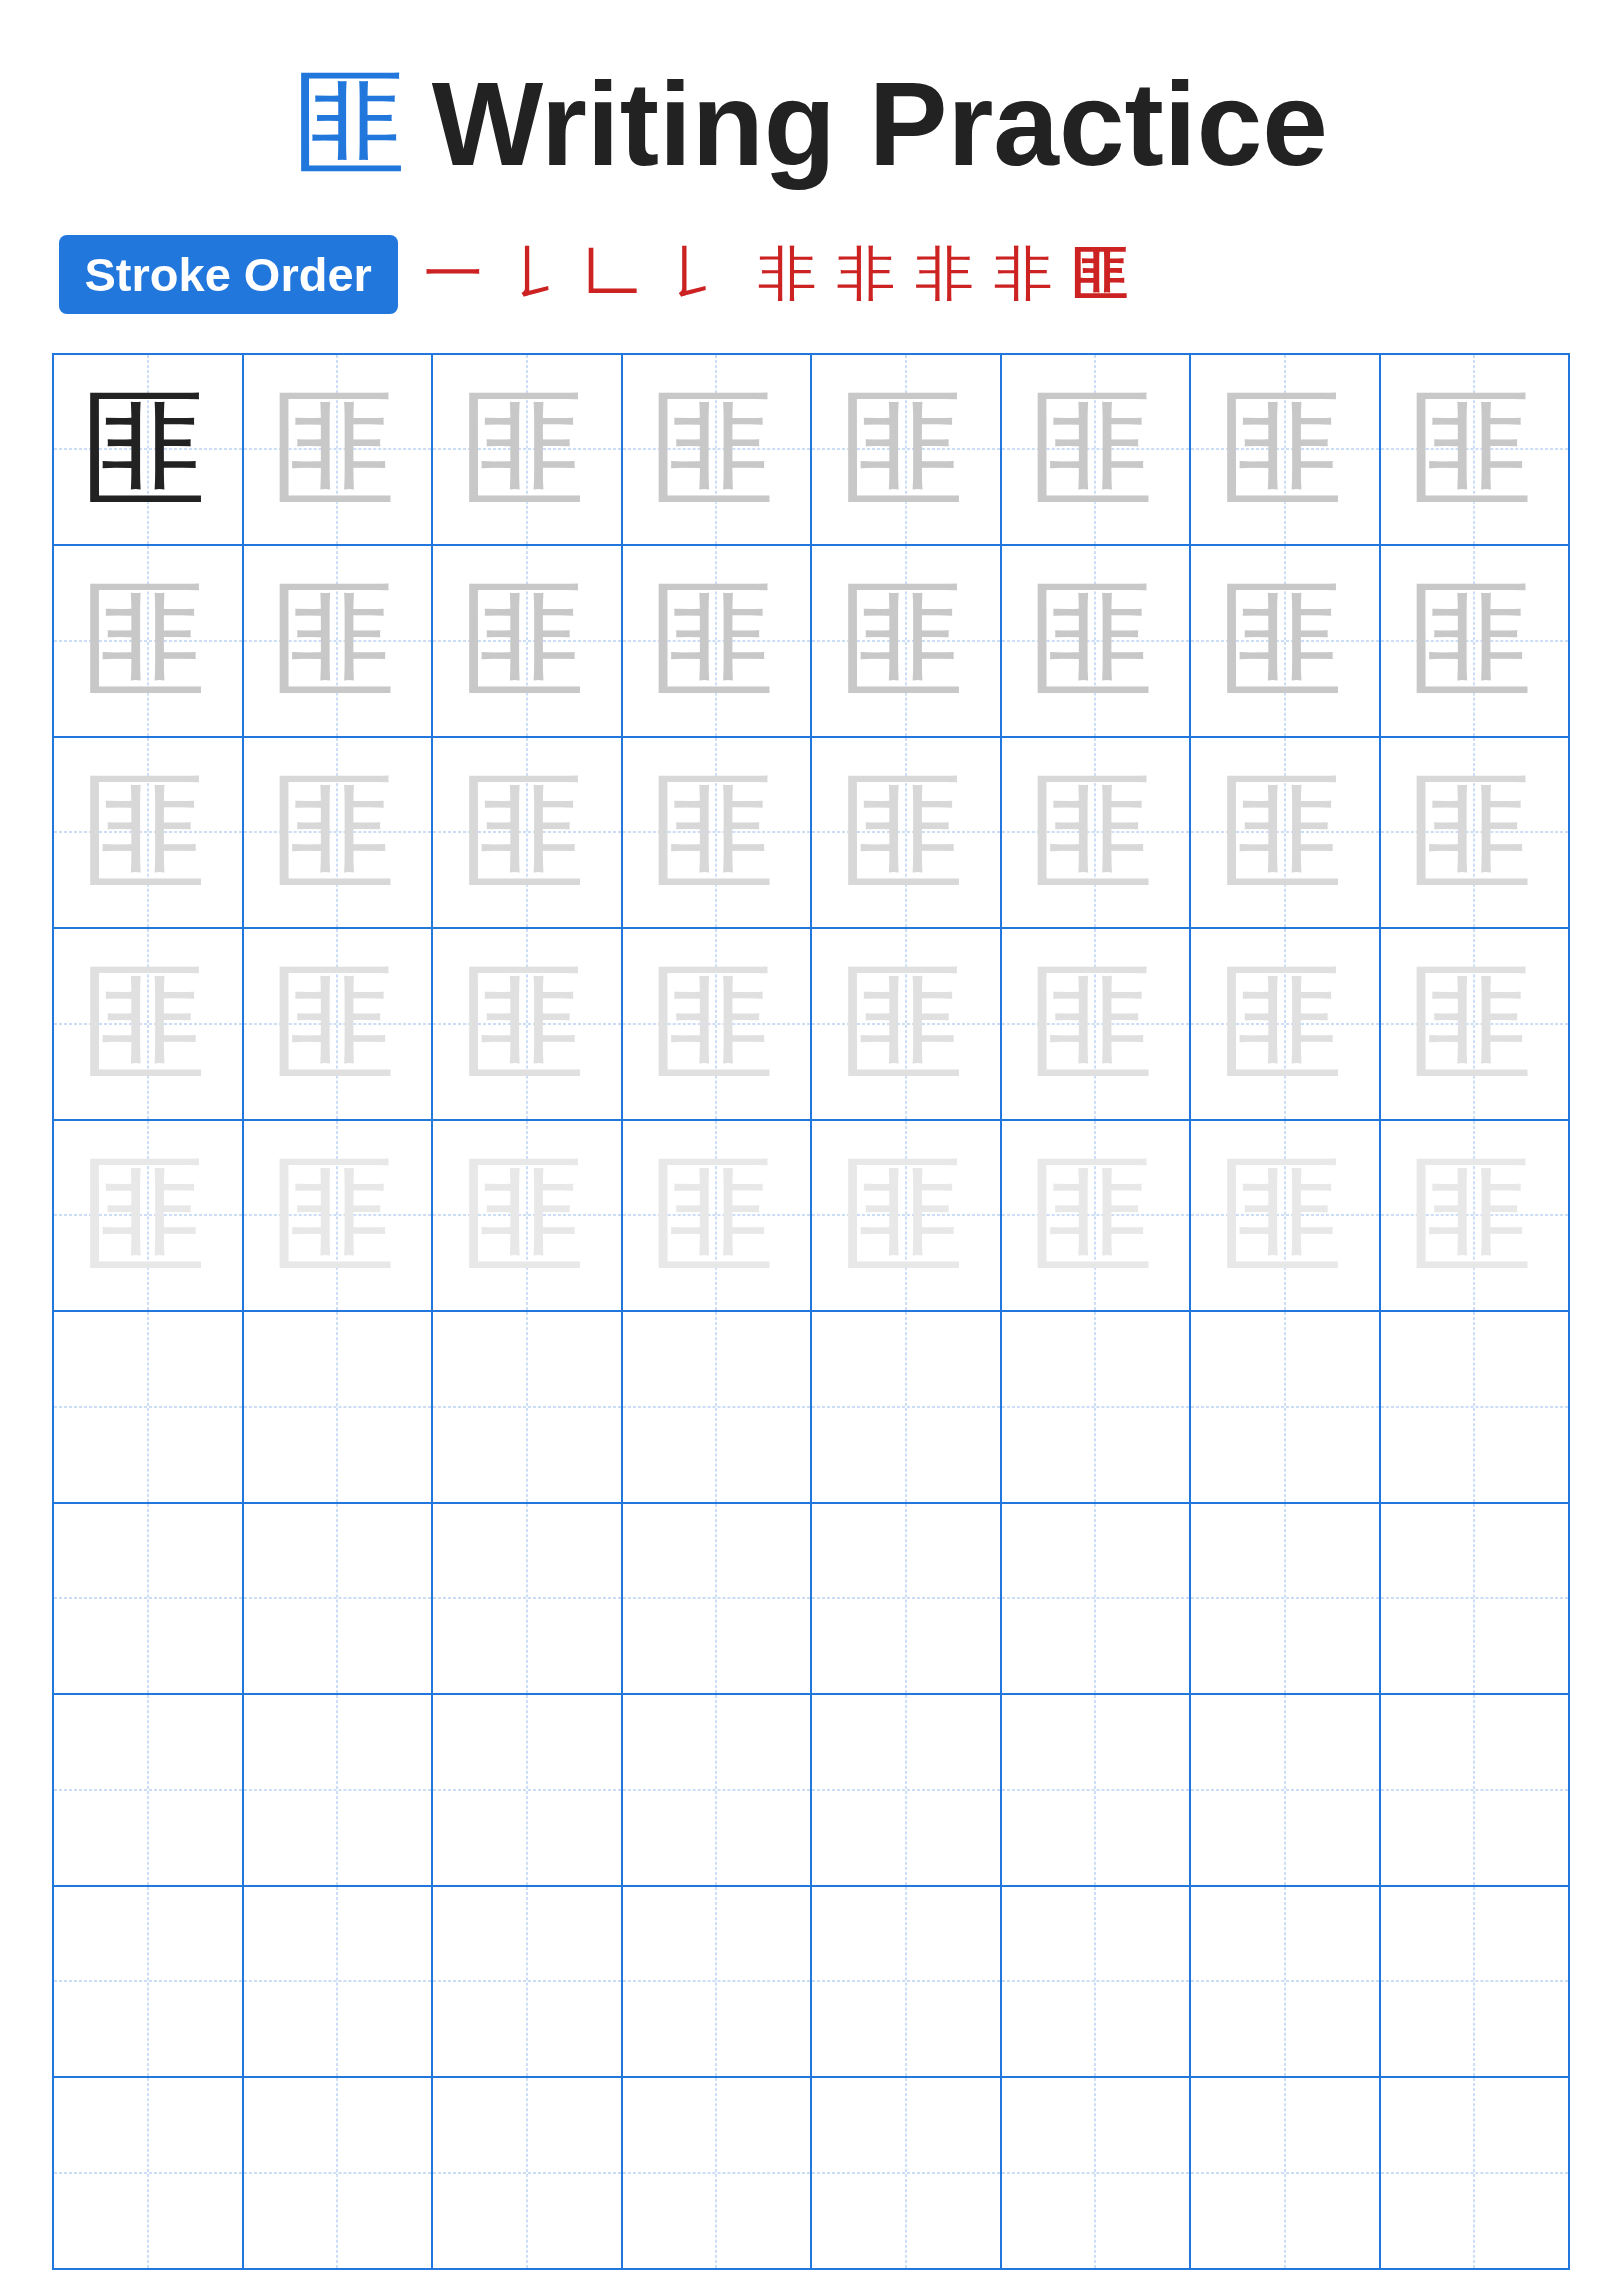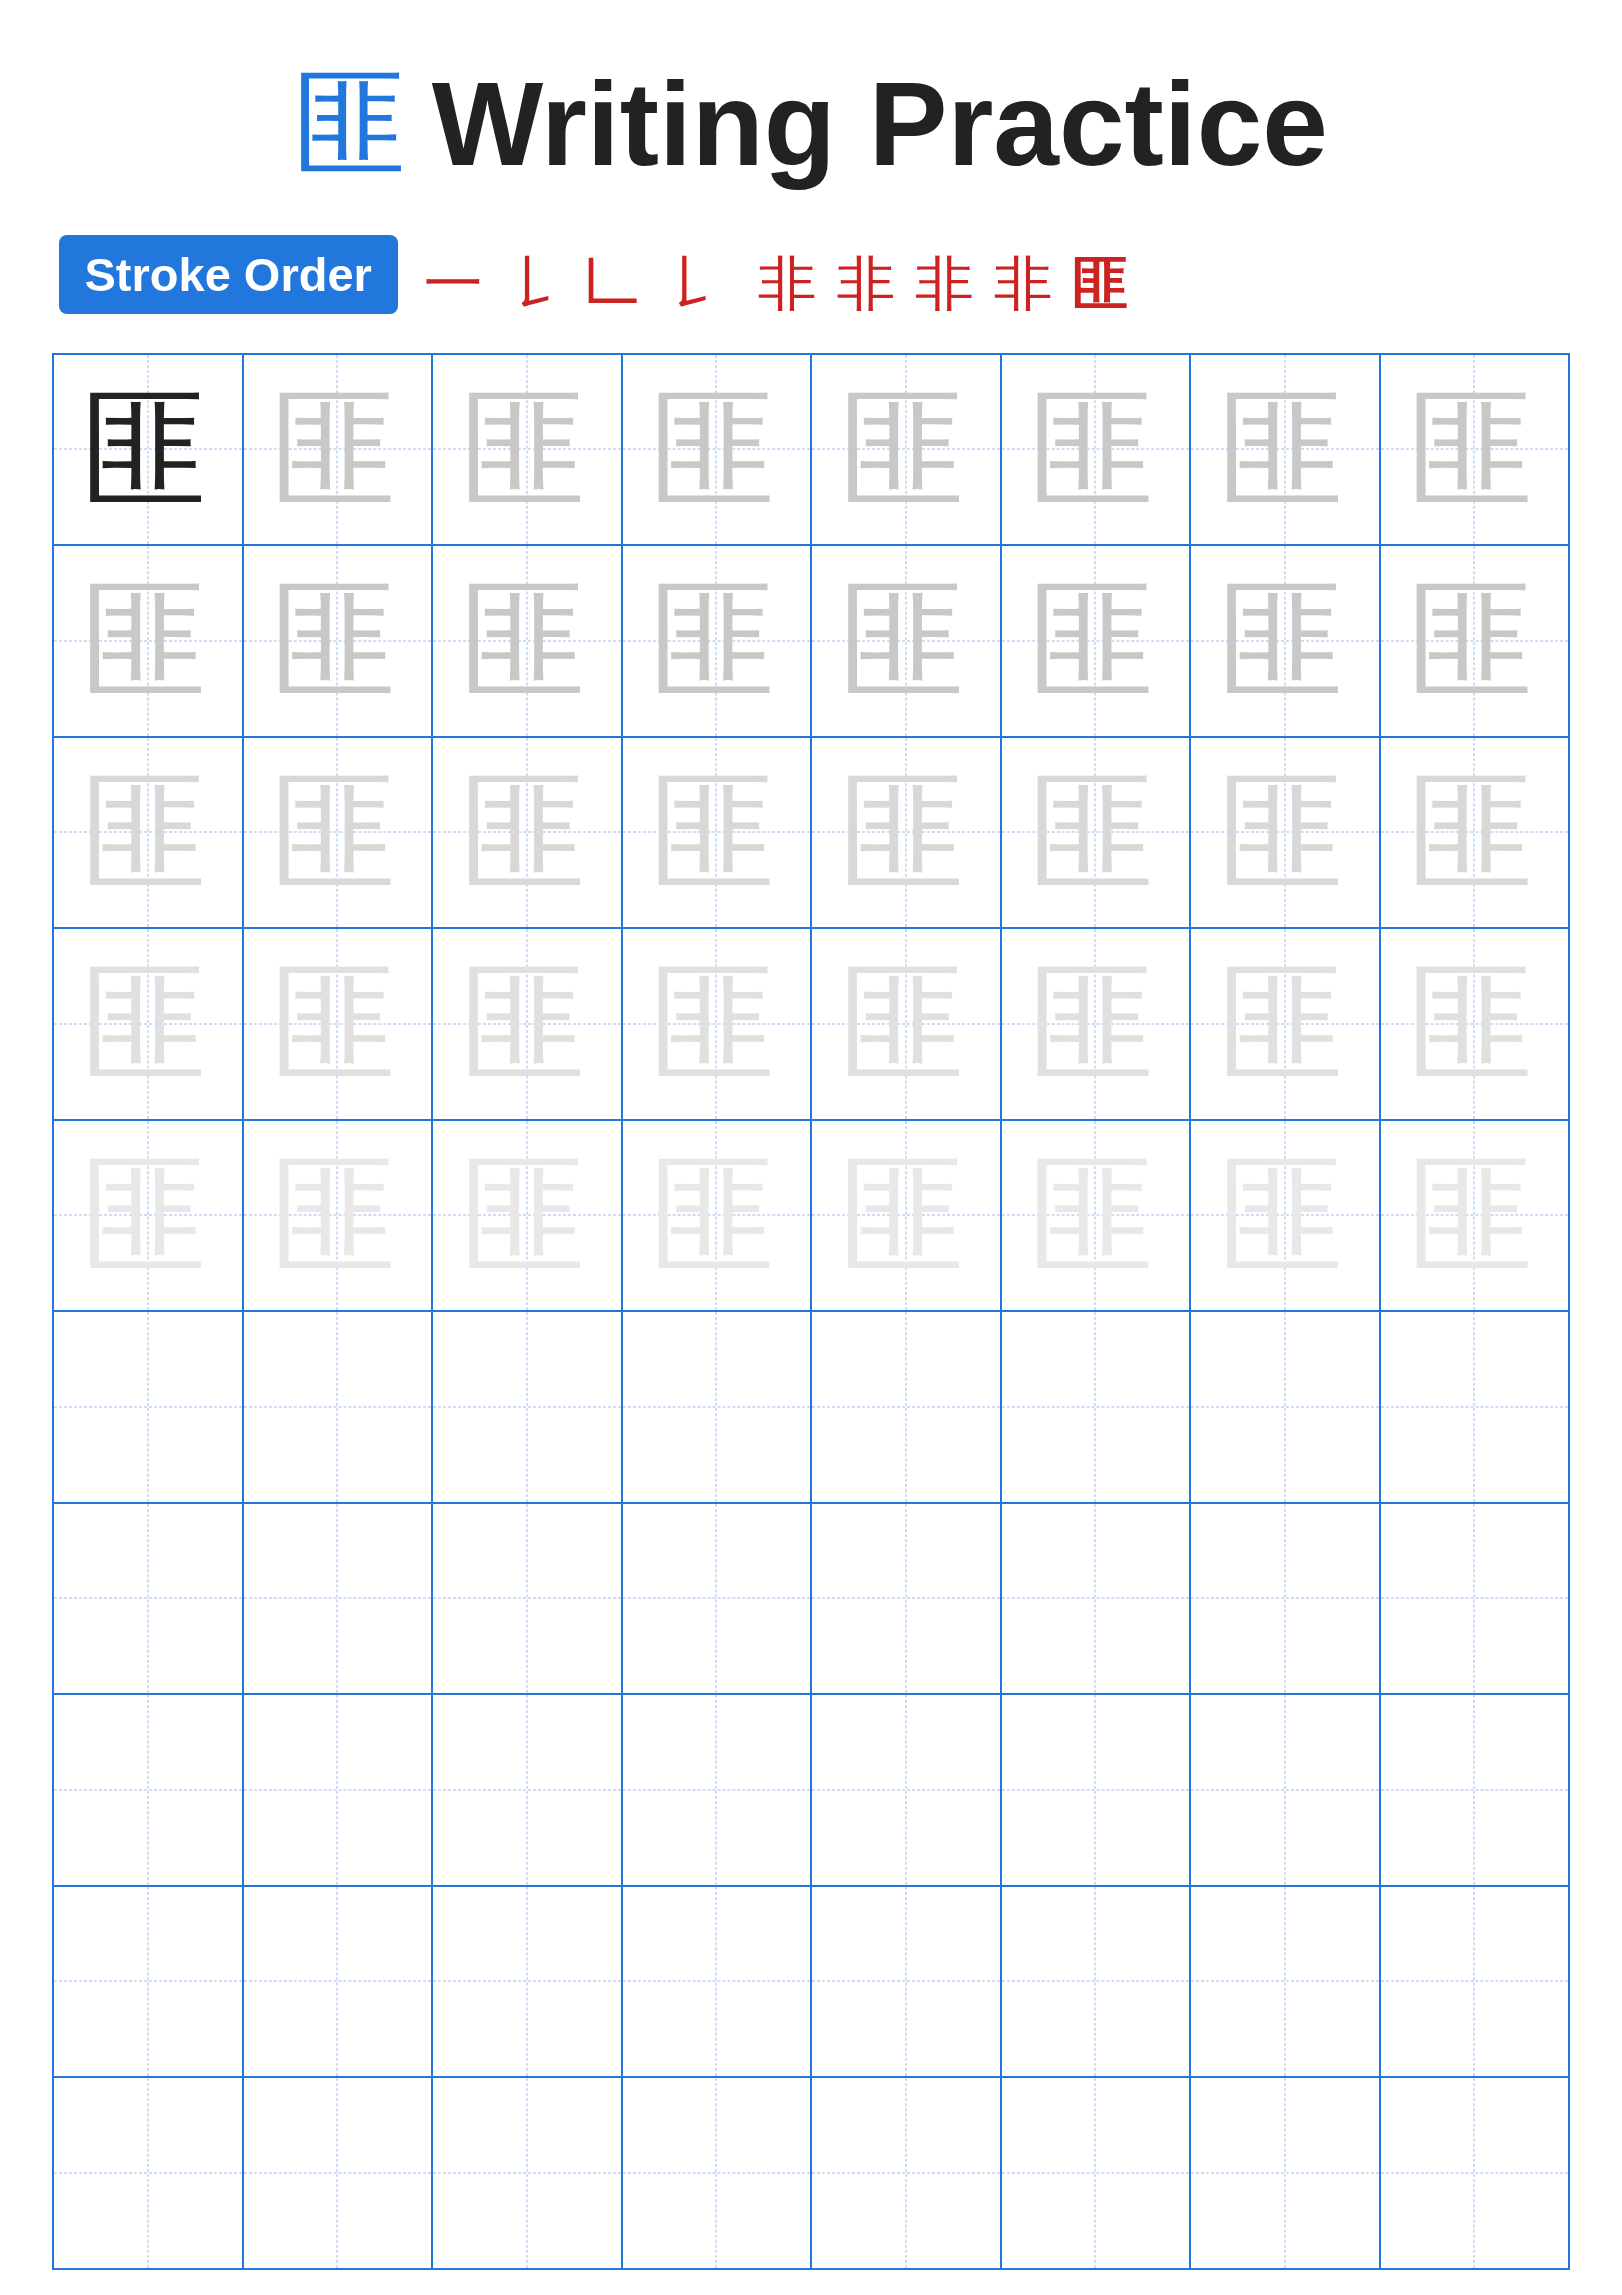--- a/index.html
+++ b/index.html
@@ -38,21 +38,21 @@
 
     .title-text {
       font-size: 118px;
       font-weight: bold;
       color: #222;
       line-height: 1;
     }
 
     .stroke-order-row {
       display: flex;
-      align-items: flex-end;
+      align-items: center;
       gap: 26px;
       width: 100%;
       max-width: 1505px;
       margin-bottom: 39px;
     }
 
     .stroke-order-badge {
       background: #2277dd;
       color: #fff;
       font-size: 47px;

